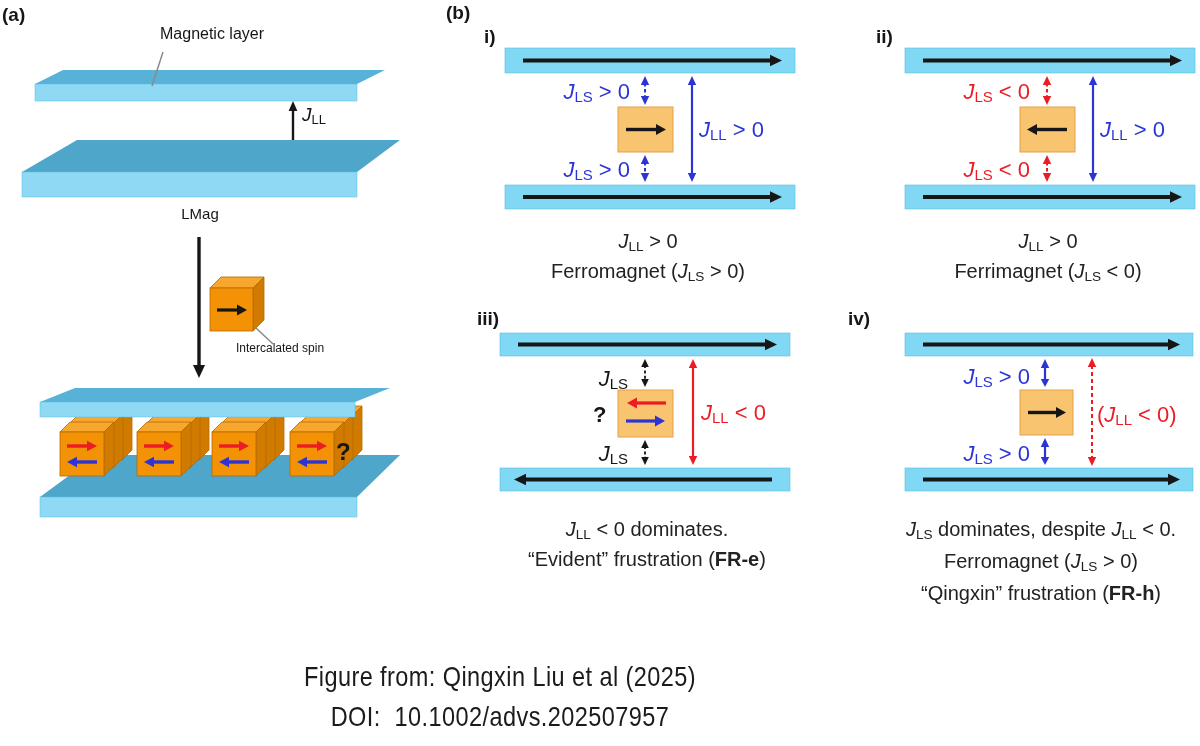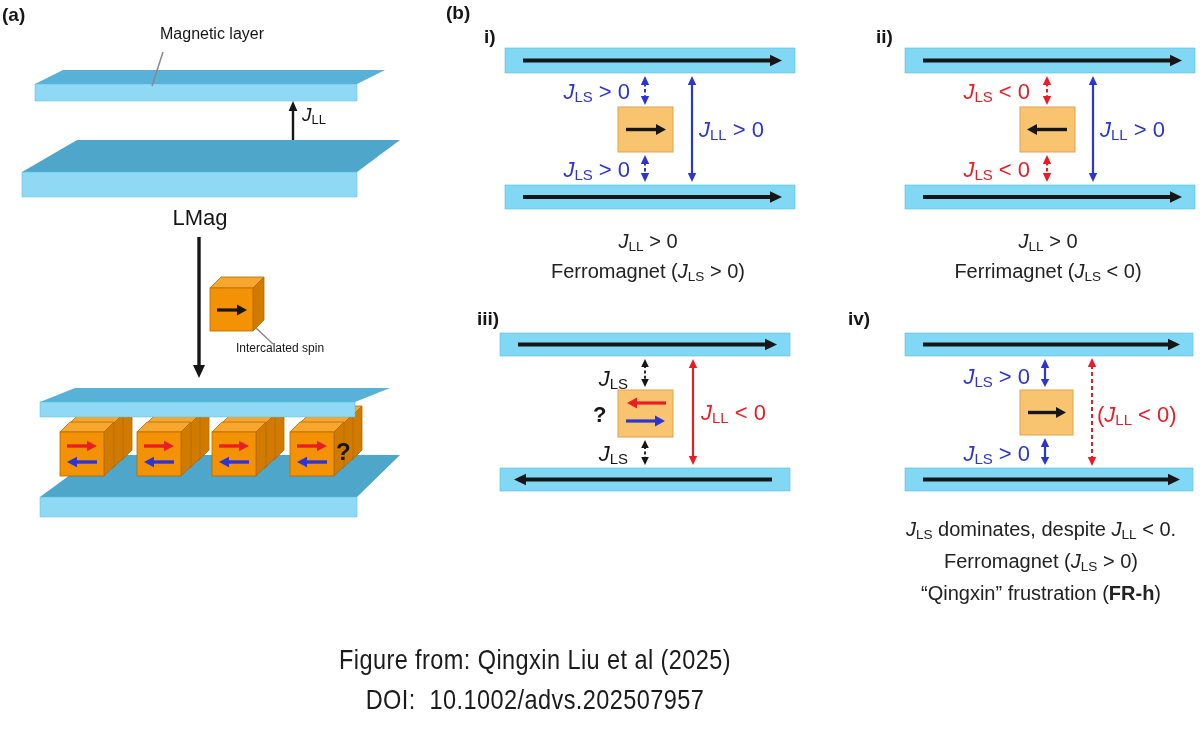--- a/index.html
+++ b/index.html
@@ -27,21 +27,21 @@
   .slabface{fill:var(--slabface);stroke:var(--baredge);stroke-width:.5;}
   .slabtop{fill:var(--slabtop);} .slabtop2{fill:var(--slabtop2);}
   .sq{fill:var(--square);stroke:var(--squareedge);stroke-width:1;}
   .cubef{fill:var(--cube);stroke:var(--cubeedge);stroke-width:.8;}
   .cubet{fill:var(--cubetop);stroke:var(--cubeedge);stroke-width:.8;}
   .cuber{fill:var(--cubeside);stroke:var(--cubeedge);stroke-width:.8;}
   .s-blk{stroke:var(--ink);} .f-blk{fill:var(--ink);}
   .s-blue{stroke:var(--blue);} .f-blue{fill:var(--blue);}
   .s-red{stroke:var(--red);} .f-red{fill:var(--red);}
   .s-gray{stroke:var(--gray);}
-  .figcap{position:absolute;left:0;top:640px;width:1000px;text-align:center;color:#1b1b1b;padding-left:35px;}
+  .figcap{position:absolute;left:0;top:657px;width:1000px;text-align:center;color:#1b1b1b;}
   .figcap-inner{transform:scaleX(.84);transform-origin:50% 0;font-size:28px;line-height:40px;letter-spacing:.5px;}
 </style>
 </head>
 <body>
 
 <div class="fig">
 
   <svg class="art" style="left:0;top:0" width="430" height="620" viewBox="0 0 430 620">
     <defs>
       <g id="spin-cube">
@@ -215,21 +215,21 @@
         <polygon class="f-red" points="657.8,367 666.2,367 662,358"></polygon>
         <line class="s-red" x1="662" y1="365" x2="662" y2="459" stroke-width="2" stroke-dasharray="4 3"></line>
         <polygon class="f-red" points="657.8,457 666.2,457 662,466"></polygon>
       </g>
     </g>
   </svg>
 
   <div class="lbl panel-tag" style="left:2px;top:4px">(a)</div>
   <div class="lbl" style="left:160px;top:25px;font-size:16px">Magnetic layer</div>
   <div class="lbl" style="left:302px;top:104px;font-size:19px"><span class="it">J</span><span class="sb">LL</span></div>
-  <div class="lbl" style="left:140px;top:205px;width:120px;text-align:center;font-size:22px">LMag</div>
+  <div class="lbl" style="left:140px;top:205px;width:120px;text-align:center;font-size:15px">LMag</div>
   <div class="lbl" style="left:236px;top:342px;font-size:12px">Intercalated spin</div>
   <div class="lbl" style="left:336px;top:438px;font-size:24px;font-weight:bold">?</div>
 
   <div class="lbl panel-tag" style="left:446px;top:2px">(b)</div>
 
   <div class="lbl panel-tag" style="left:484px;top:26px">i)</div>
   <div class="lbl c-blue" style="left:536px;top:79px;width:94px;text-align:right"><span class="it">J</span><span class="sb">LS</span><span> &gt; 0</span></div>
   <div class="lbl c-blue" style="left:536px;top:157px;width:94px;text-align:right"><span class="it">J</span><span class="sb">LS</span><span> &gt; 0</span></div>
   <div class="lbl c-blue" style="left:699px;top:117px"><span class="it">J</span><span class="sb">LL</span><span> &gt; 0</span></div>
   <div class="cap" style="left:495px;top:229px;width:306px">
@@ -244,20 +244,24 @@
   <div class="cap" style="left:895px;top:229px;width:306px">
     <div><span class="it">J</span><span class="sb">LL</span><span> &gt; 0</span></div>
     <div><span>Ferrimagnet (</span><span class="it">J</span><span class="sb">LS</span><span> &lt; 0)</span></div>
   </div>
 
   <div class="lbl panel-tag" style="left:477px;top:308px">iii)</div>
   <div class="lbl" style="left:556px;top:366px;width:72px;text-align:right"><span class="it">J</span><span class="sb">LS</span></div>
   <div class="lbl" style="left:556px;top:441px;width:72px;text-align:right"><span class="it">J</span><span class="sb">LS</span></div>
   <div class="lbl" style="left:593px;top:402px;font-size:22px;font-weight:bold">?</div>
   <div class="lbl c-red" style="left:701px;top:400px"><span class="it">J</span><span class="sb">LL</span><span> &lt; 0</span></div>
+  <div class="cap" style="left:494px;top:517px;width:306px">
+    <div><span class="it">J</span><span class="sb">LL</span><span> &lt; 0 dominates.</span></div>
+    <div><span>“Evident” frustration (</span><span class="bd">FR-e</span><span>)</span></div>
+  </div>
 
   <div class="lbl panel-tag" style="left:848px;top:308px">iv)</div>
   <div class="lbl c-blue" style="left:936px;top:364px;width:94px;text-align:right"><span class="it">J</span><span class="sb">LS</span><span> &gt; 0</span></div>
   <div class="lbl c-blue" style="left:936px;top:441px;width:94px;text-align:right"><span class="it">J</span><span class="sb">LS</span><span> &gt; 0</span></div>
   <div class="lbl c-red" style="left:1097px;top:402px"><span>(</span><span class="it">J</span><span class="sb">LL</span><span> &lt; 0)</span></div>
   <div class="cap" style="left:874px;top:516px;width:334px;line-height:26px">
     <div><span class="it">J</span><span class="sb">LS</span><span> dominates, despite </span><span class="it">J</span><span class="sb">LL</span><span> &lt; 0.</span></div>
     <div><span>Ferromagnet (</span><span class="it">J</span><span class="sb">LS</span><span> &gt; 0)</span></div>
     <div><span>“Qingxin” frustration (</span><span class="bd">FR-h</span><span>)</span></div>
   </div>

